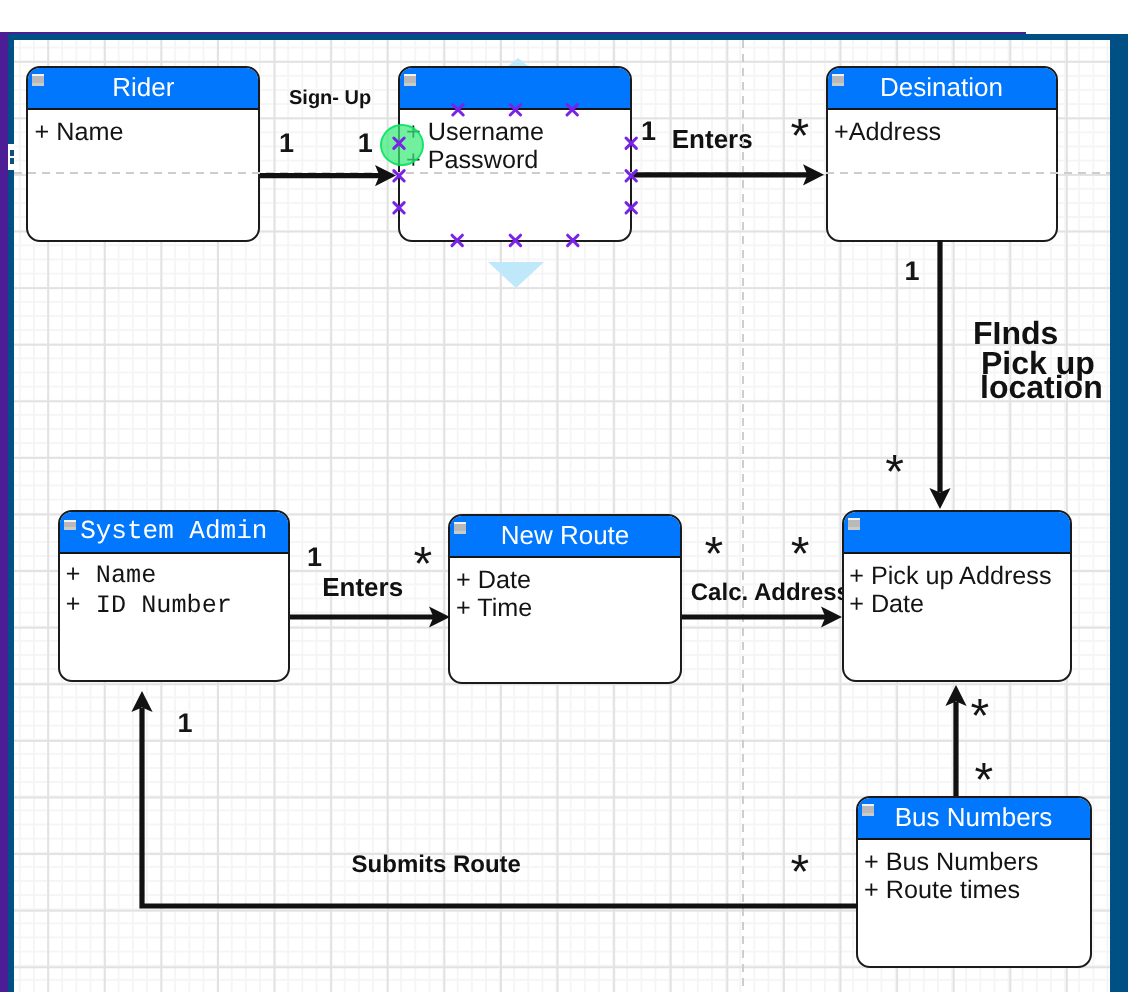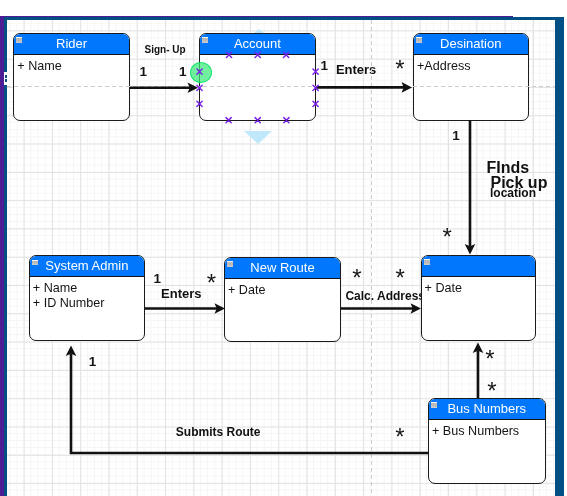--- a/index.html
+++ b/index.html
@@ -20,30 +20,30 @@
   svg.layer{position:absolute;left:-7px;top:-4px;width:567px;height:496px;overflow:visible;}
   .guide-h{position:absolute;left:0px;top:66px;width:548px;height:1px;z-index:15;
     background:repeating-linear-gradient(to right, #cdcdcd 0px, #cdcdcd 4px, transparent 4px, transparent 7px);}
   .guide-v{position:absolute;left:364px;top:0px;height:477px;width:1px;z-index:2;
     background:repeating-linear-gradient(to bottom, #cdcdcd 0px, #cdcdcd 4px, transparent 4px, transparent 7px);}
   svg[data-name="connector-layer"]{z-index:20;}
   
   #n-rider{left:6.3px;top:12.5px;width:116.7px;height:88.0px;}
   #n-account{left:192.0px;top:12.5px;width:116.8px;height:88.0px;}
   #n-desination{left:406.0px;top:12.5px;width:115.5px;height:88.0px;}
-  #n-admin{left:21.8px;top:235.3px;width:116.2px;height:85.7px;}
+  #n-admin{left:21.8px;top:235.3px;width:116.2px;height:85.7px;font-family:Liberation Mono, monospace;}
   #n-newroute{left:217.0px;top:236.6px;width:117.0px;height:85.2px;}
   #n-locations{left:413.6px;top:234.9px;width:115.4px;height:86.0px;}
   #n-bus{left:421.0px;top:377.5px;width:117.5px;height:86.0px;}
   
   #l-signup{left:137.5px;top:23.5px;font-size:10px;}
   #l-enters1{left:328.9px;top:41.7px;font-size:13px;}
   #l-finds{left:479.5px;top:139.4px;font-size:16px;}
   #l-pickup{left:483.5px;top:154.0px;font-size:16px;}
-  #l-location{left:483.0px;top:166.4px;font-size:12px;}
+  #l-location{left:483.0px;top:166.4px;font-size:16px;}
   #l-enters2{left:154.1px;top:265.6px;font-size:13px;}
   #l-calc{left:338.4px;top:269.3px;font-size:12px;}
   #l-submits{left:168.8px;top:404.6px;font-size:12px;text-align:right;}
   
   #m1{left:132.5px;top:45.4px;}
   #m2{left:171.9px;top:45.4px;}
   #m3{left:313.5px;top:39.1px;}
   #m4{left:388.3px;top:36.5px;}
   #m5{left:445.2px;top:109.3px;}
   #m6{left:435.6px;top:205.1px;}
@@ -115,21 +115,24 @@
           <span class="ttl" data-name="class-node-title">Rider</span>
         </div>
         <div class="body" data-name="class-node-body">
           <div class="attr" data-name="class-attribute">+ Name</div>
         </div>
       </div>
 
       <div class="node" id="n-account" data-name="class-node-account">
         <div class="hdr" data-name="class-node-header">
           <span class="micon" data-name="class-icon"></span>
-          <span class="ttl" data-name="class-node-title">Account</span>
+        </div>
+        <div class="body" data-name="class-node-body">
+          <div class="attr" data-name="class-attribute">+ Username</div>
+          <div class="attr" data-name="class-attribute">+ Password</div>
         </div>
       </div>
 
       <div class="node" id="n-desination" data-name="class-node-desination">
         <div class="hdr" data-name="class-node-header">
           <span class="micon" data-name="class-icon"></span>
           <span class="ttl" data-name="class-node-title">Desination</span>
         </div>
         <div class="body" data-name="class-node-body">
           <div class="attr" data-name="class-attribute">+Address</div>
@@ -147,39 +150,42 @@
         </div>
       </div>
 
       <div class="node" id="n-newroute" data-name="class-node-new-route">
         <div class="hdr" data-name="class-node-header">
           <span class="micon" data-name="class-icon"></span>
           <span class="ttl" data-name="class-node-title">New Route</span>
         </div>
         <div class="body" data-name="class-node-body">
           <div class="attr" data-name="class-attribute">+ Date</div>
+          <div class="attr" data-name="class-attribute">+ Time</div>
         </div>
       </div>
 
       <div class="node" id="n-locations" data-name="class-node-locations">
         <div class="hdr" data-name="class-node-header">
           <span class="micon" data-name="class-icon"></span>
         </div>
         <div class="body" data-name="class-node-body">
+          <div class="attr" data-name="class-attribute">+ Pick up Address</div>
           <div class="attr" data-name="class-attribute">+ Date</div>
         </div>
       </div>
 
       <div class="node" id="n-bus" data-name="class-node-bus-company">
         <div class="hdr" data-name="class-node-header">
           <span class="micon" data-name="class-icon"></span>
           <span class="ttl" data-name="class-node-title">Bus Numbers</span>
         </div>
         <div class="body" data-name="class-node-body">
           <div class="attr" data-name="class-attribute">+ Bus Numbers</div>
+          <div class="attr" data-name="class-attribute">+ Route times</div>
         </div>
       </div>
 
       <div class="lbl" id="l-signup" data-name="relation-label-sign-up">Sign- Up</div>
       <div class="lbl" id="l-enters1" data-name="relation-label-enters-account">Enters</div>
       <div class="lbl" id="l-finds" data-name="relation-label-finds">FInds</div>
       <div class="lbl" id="l-pickup" data-name="relation-label-pick-up">Pick up</div>
       <div class="lbl" id="l-location" data-name="relation-label-location">location</div>
       <div class="lbl" id="l-enters2" data-name="relation-label-enters-route">Enters</div>
       <div class="lbl" id="l-calc" data-name="relation-label-calc-address">Calc. Address</div>

